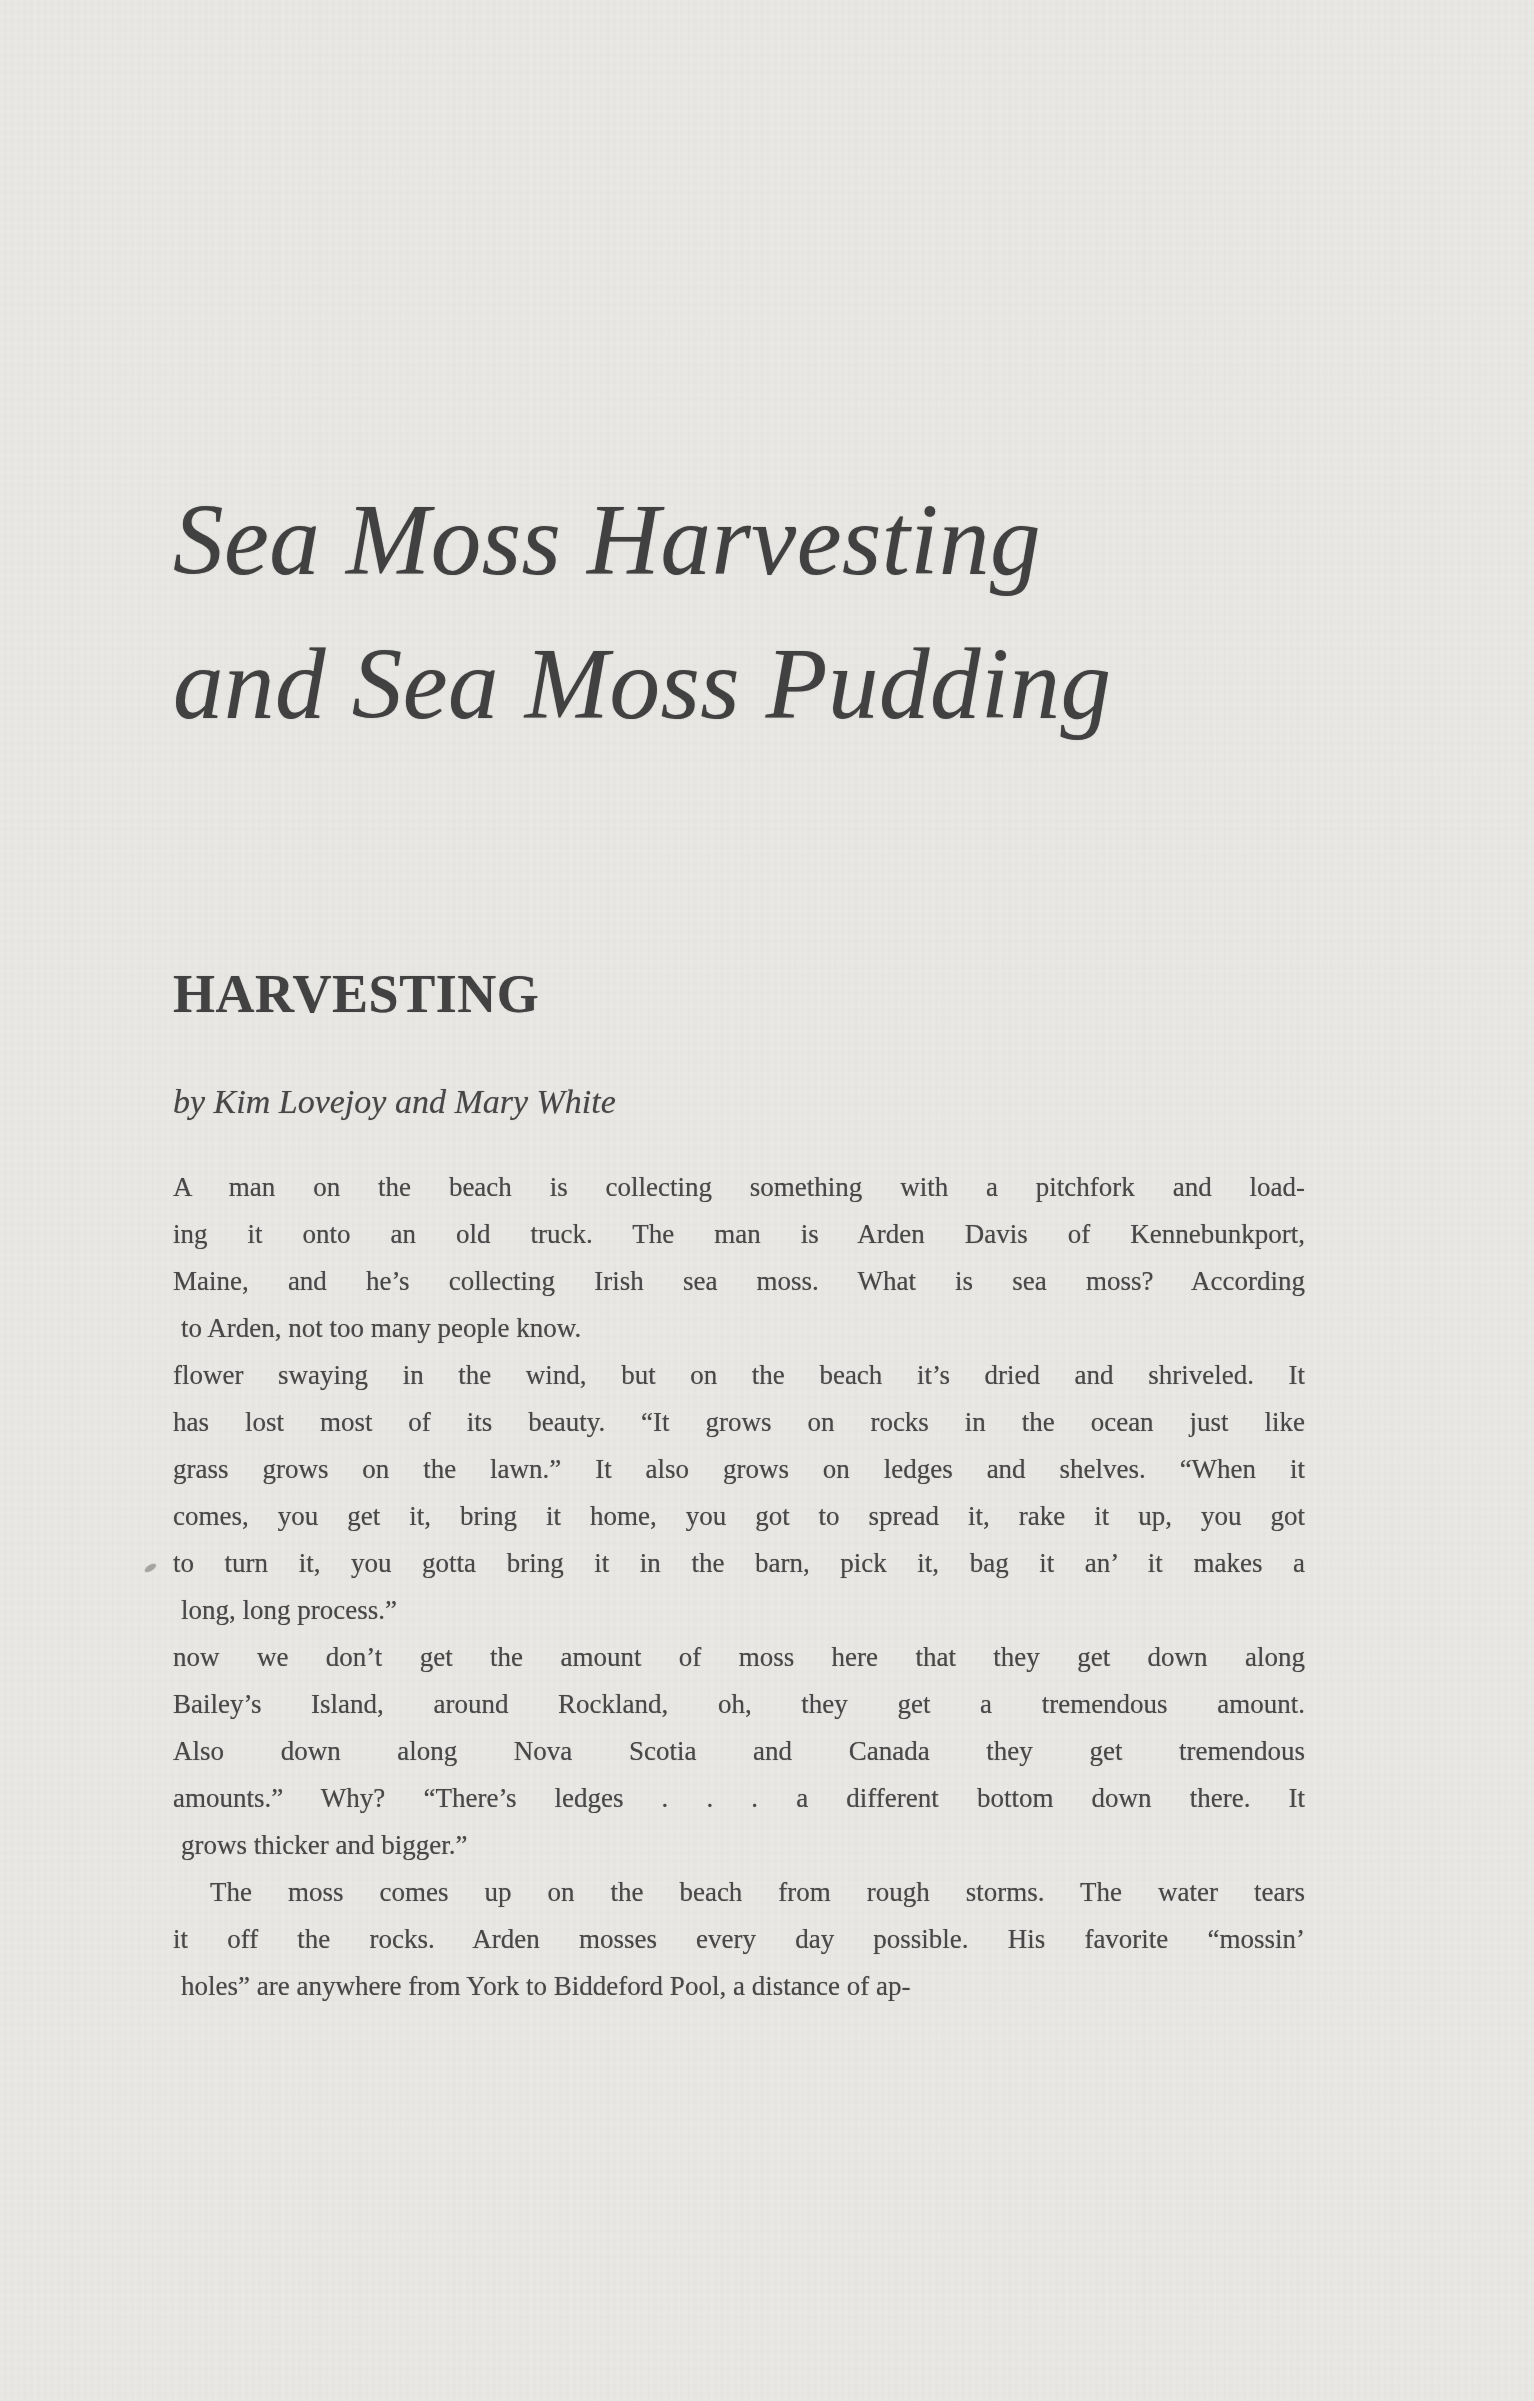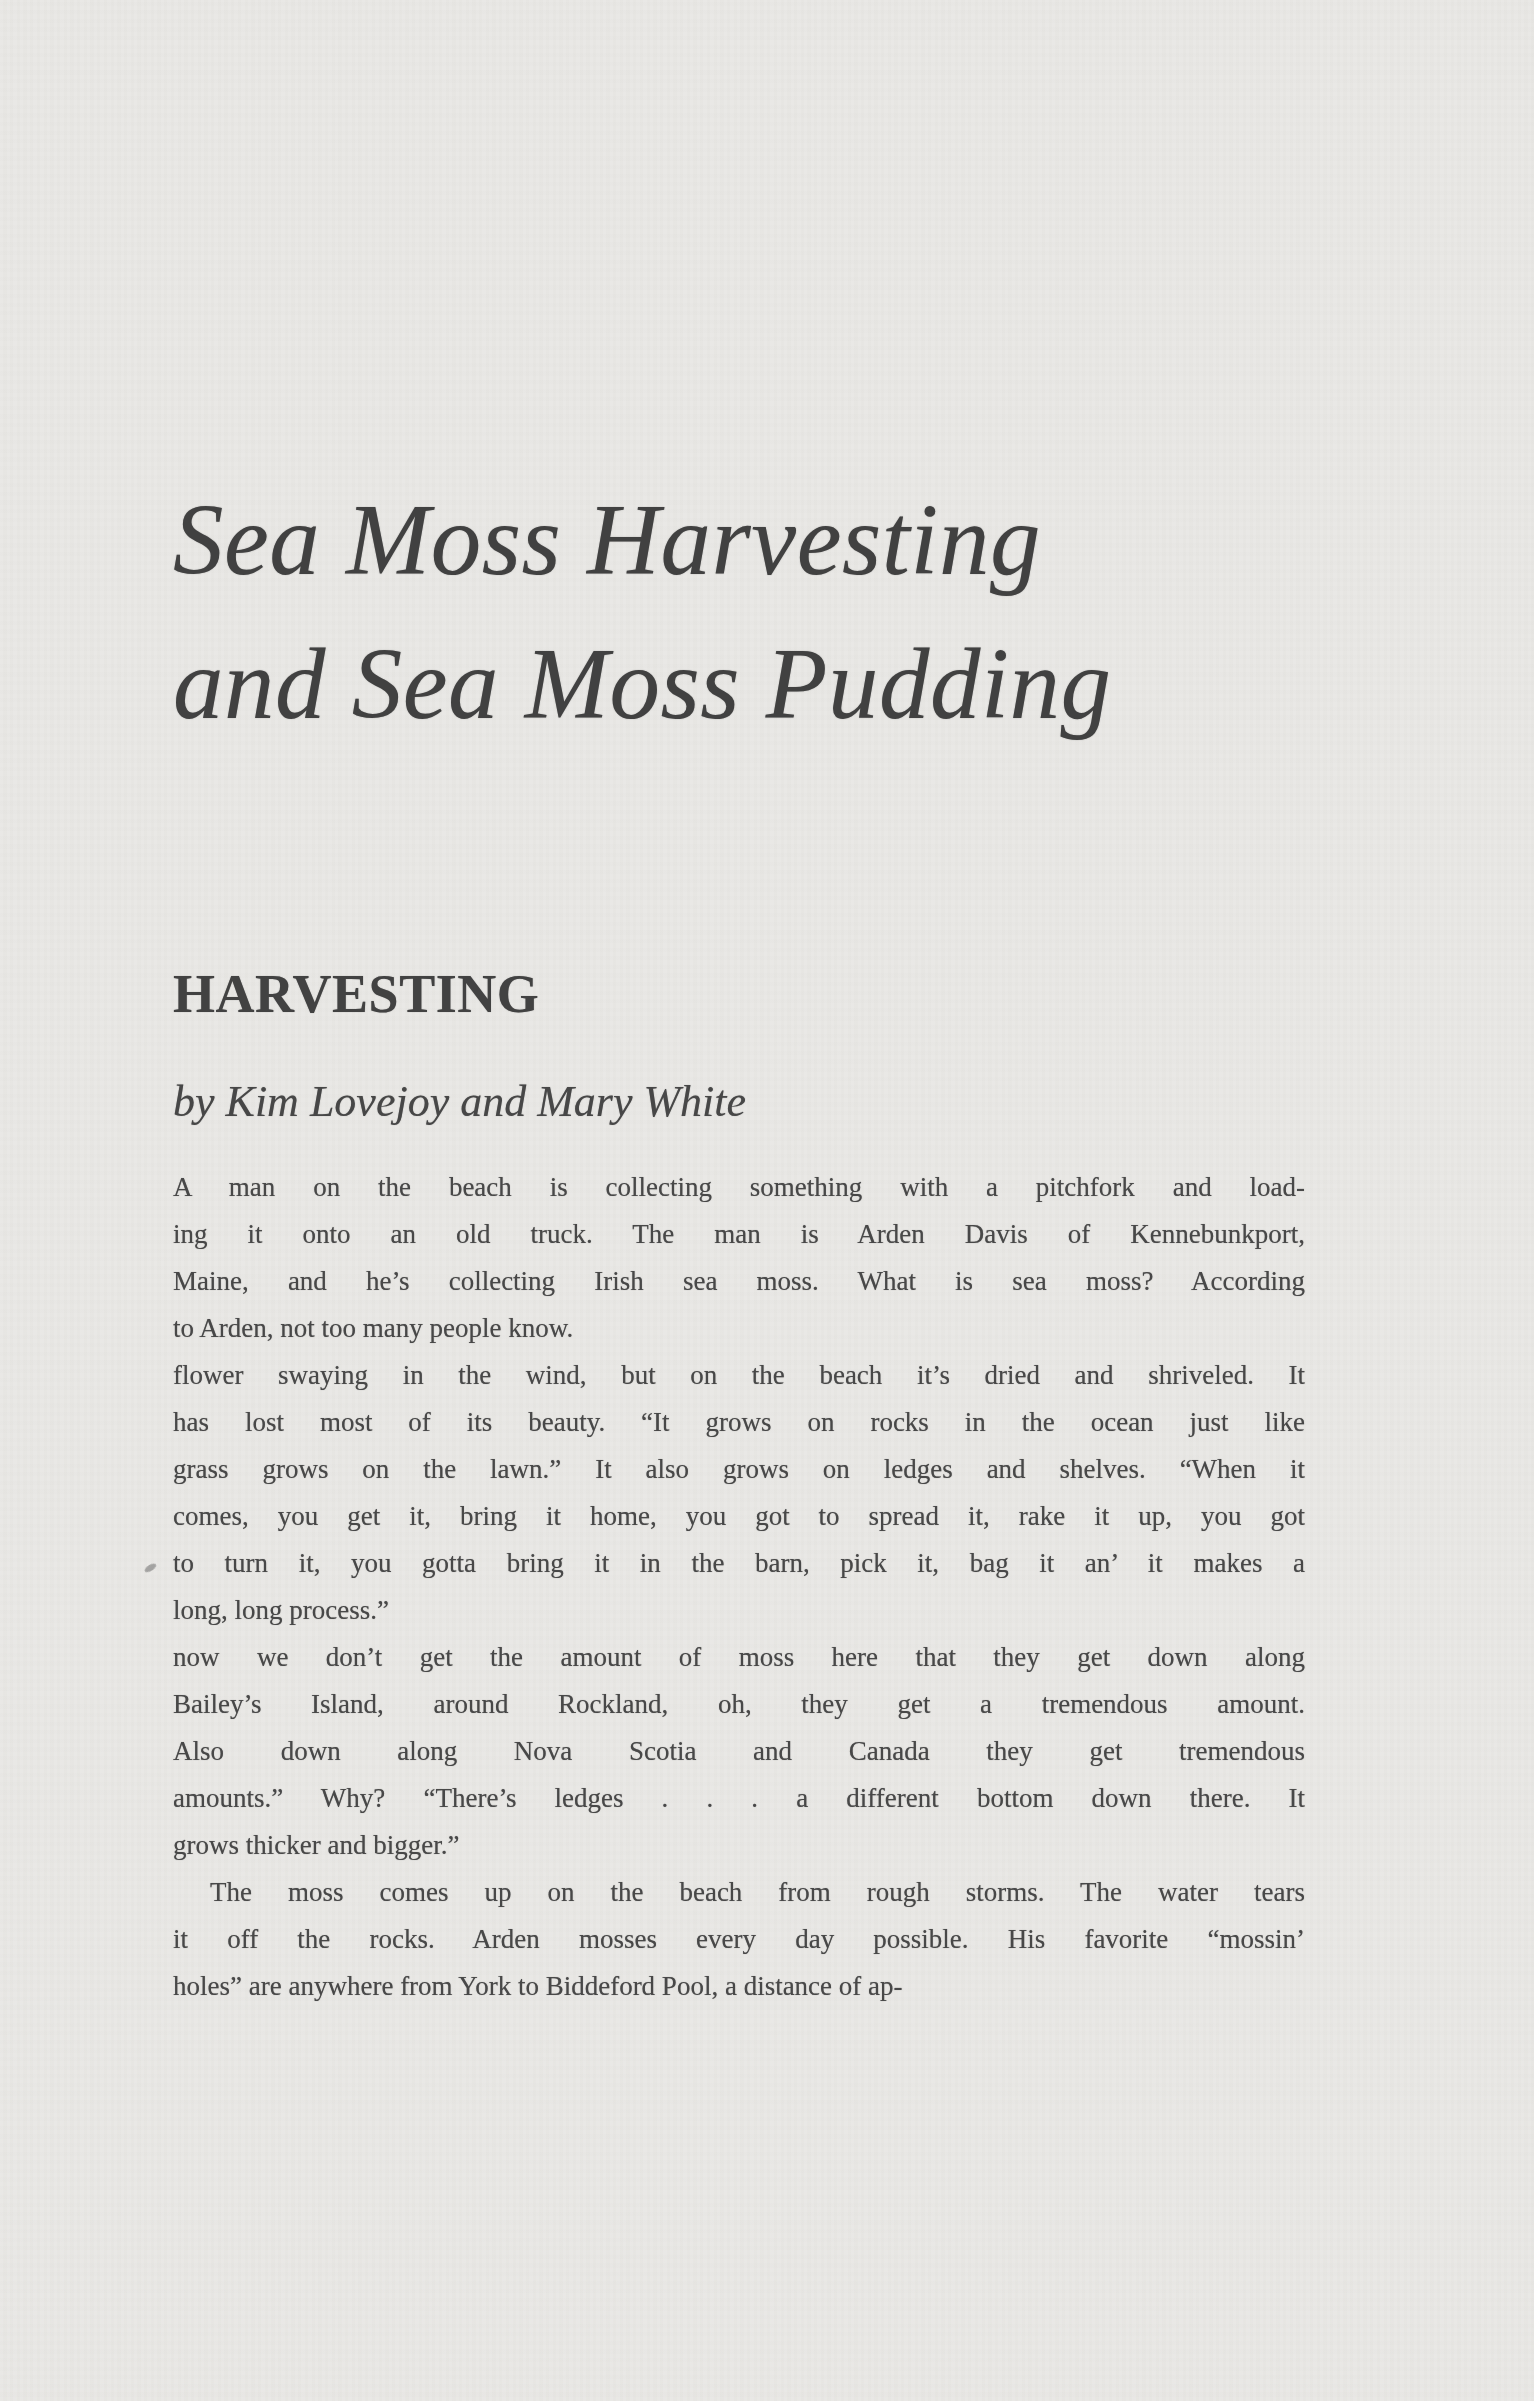--- a/index.html
+++ b/index.html
@@ -42,21 +42,21 @@
     color: #424242;
     text-shadow: 0 0 1px rgba(70,70,70,0.5);
     letter-spacing: 0.5px;
   }
   .byline {
     position: absolute;
     left: 173px;
     top: 1078px;
     font-style: italic;
     font-weight: 400;
-    font-size: 44px;
+    font-size: 34px;
     line-height: 48px;
     color: #474747;
     text-shadow: 0 0 1px rgba(70,70,70,0.5);
     text-align: right;
   }
   .body-text {
     position: absolute;
     left: 173px;
     top: 1164px;
     width: 1132px;
@@ -64,21 +64,21 @@
     color: #484848;
     text-shadow: 0 0 0.9px rgba(70,70,70,0.55);
   }
   .line {
     height: 47px;
     line-height: 47px;
     text-align: justify;
     text-align-last: justify;
     white-space: normal;
   }
-  .line.last { text-align-last: left; }
+  .line.last { text-align-last: left; margin-left: 8px; }
   .line.indent { text-indent: 37px; }
   .ink-speck {
     position: absolute;
     left: 144px;
     top: 1565px;
     width: 12.5px;
     height: 6.2px;
     background: rgba(95,95,95,0.5);
     border-radius: 50%;
     transform: rotate(-32deg);

